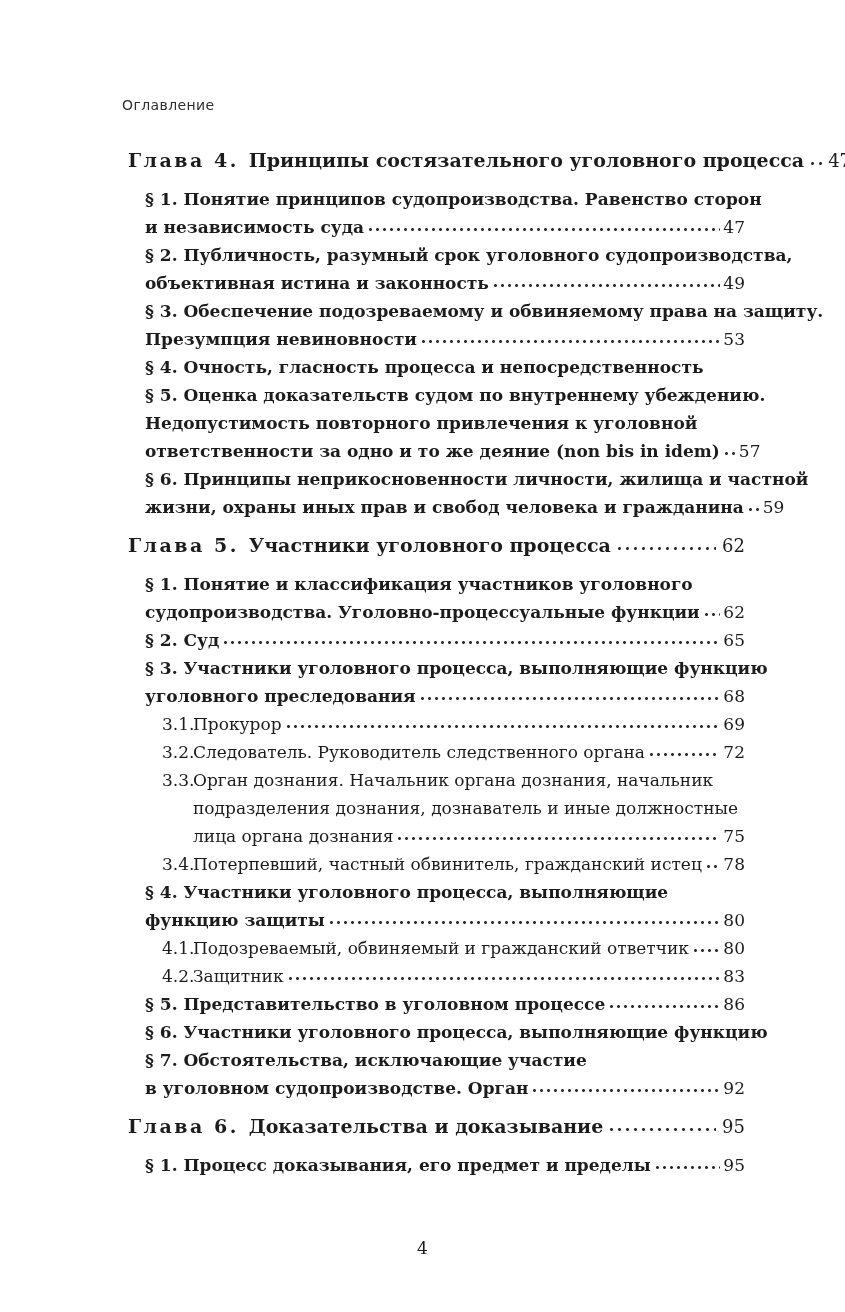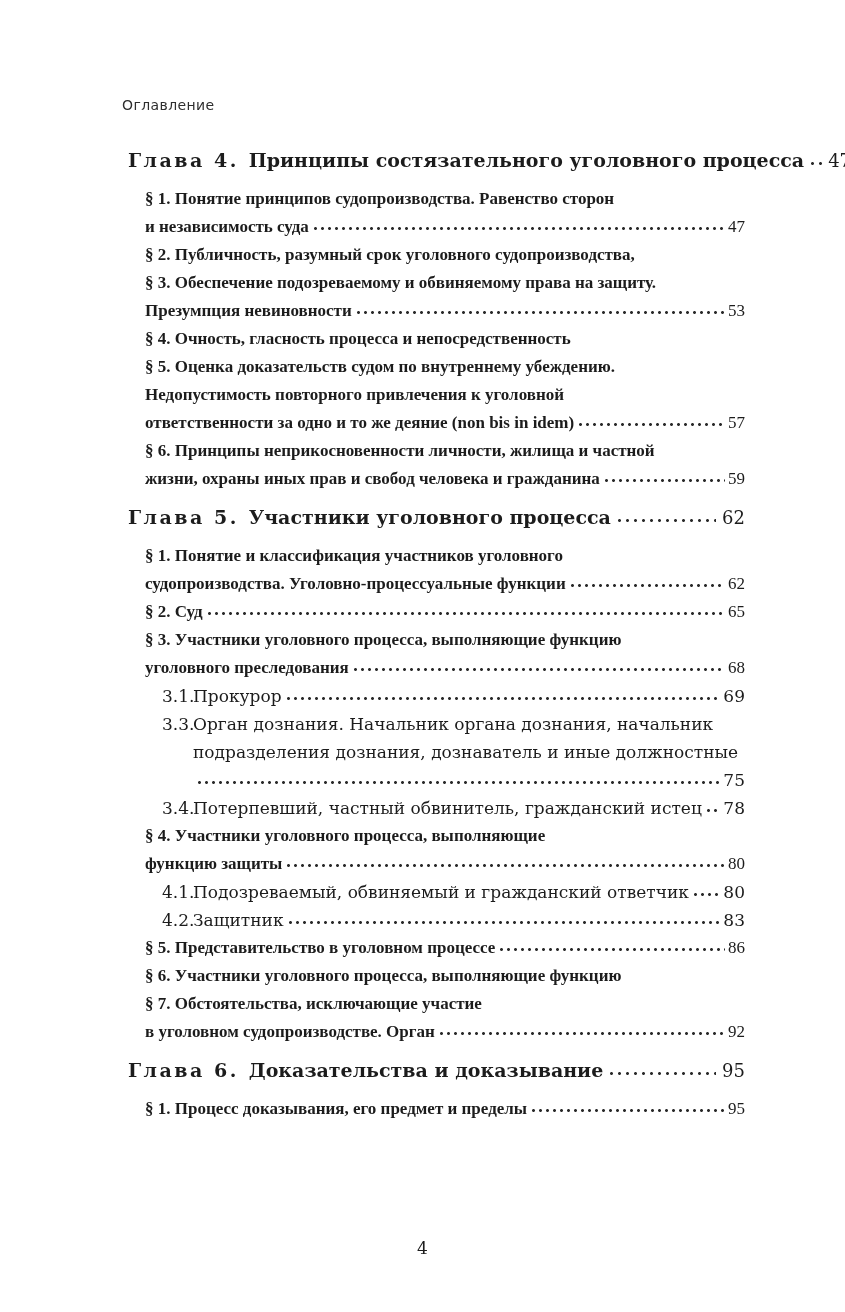--- a/index.html
+++ b/index.html
@@ -53,21 +53,21 @@
     margin: 10px 0;
     font-size: 19px;
     font-weight: 700;
   }
   .entry.chapter:first-child { margin-top: 0; }
   .entry.chapter .chap-label { letter-spacing: 2.5px; }
   .entry.chapter .chap-title { margin-left: 10px; }
   .entry.chapter .dots { background-size: 8px 3px; margin: 0 6px 0 6px; }
   .entry.chapter .pagenum { font-size: 18px; }
   
-  .entry.section { padding-left: 17px; font-weight: 700; font-family: Liberation Serif, serif; }
+  .entry.section { padding-left: 17px; font-weight: 700; }
   
   .entry.subsection { padding-left: 65px; font-weight: 400; }
   .entry.subsection .num {
     flex: 0 0 31px;
     width: 31px;
     margin-left: -31px;
   }
   .folio {
     position: absolute;
     top: 1238px;
@@ -100,20 +100,25 @@
         <div class="row">
           <span class="txt">и независимость суда</span>
           <span class="dots"></span>
           <span class="pagenum">47</span>
         </div>
       </div>
       <div class="entry section">
         <div class="row">
           <span class="txt">§ 2. Публичность, разумный срок уголовного судопроизводства,</span>
         </div>
+        <div class="row">
+          <span class="txt">объективная истина и законность</span>
+          <span class="dots"></span>
+          <span class="pagenum">49</span>
+        </div>
       </div>
       <div class="entry section">
         <div class="row">
           <span class="txt">§ 3. Обеспечение подозреваемому и обвиняемому права на защиту.</span>
         </div>
         <div class="row">
           <span class="txt">Презумпция невиновности</span>
           <span class="dots"></span>
           <span class="pagenum">53</span>
         </div>
@@ -184,27 +189,36 @@
       <div class="entry subsection">
         <div class="row">
           <span class="num">3.1.</span>
           <span class="txt">Прокурор</span>
           <span class="dots"></span>
           <span class="pagenum">69</span>
         </div>
       </div>
       <div class="entry subsection">
         <div class="row">
+          <span class="num">3.2.</span>
+          <span class="txt">Следователь. Руководитель следственного органа</span>
+          <span class="dots"></span>
+          <span class="pagenum">72</span>
+        </div>
+      </div>
+      <div class="entry subsection">
+        <div class="row">
           <span class="num">3.3.</span>
           <span class="txt">Орган дознания. Начальник органа дознания, начальник</span>
         </div>
         <div class="row">
           <span class="txt">подразделения дознания, дознаватель и иные должностные</span>
         </div>
         <div class="row">
+          <span class="txt">лица органа дознания</span>
           <span class="dots"></span>
           <span class="pagenum">75</span>
         </div>
       </div>
       <div class="entry subsection">
         <div class="row">
           <span class="num">3.4.</span>
           <span class="txt">Потерпевший, частный обвинитель, гражданский истец</span>
           <span class="dots"></span>
           <span class="pagenum">78</span>

